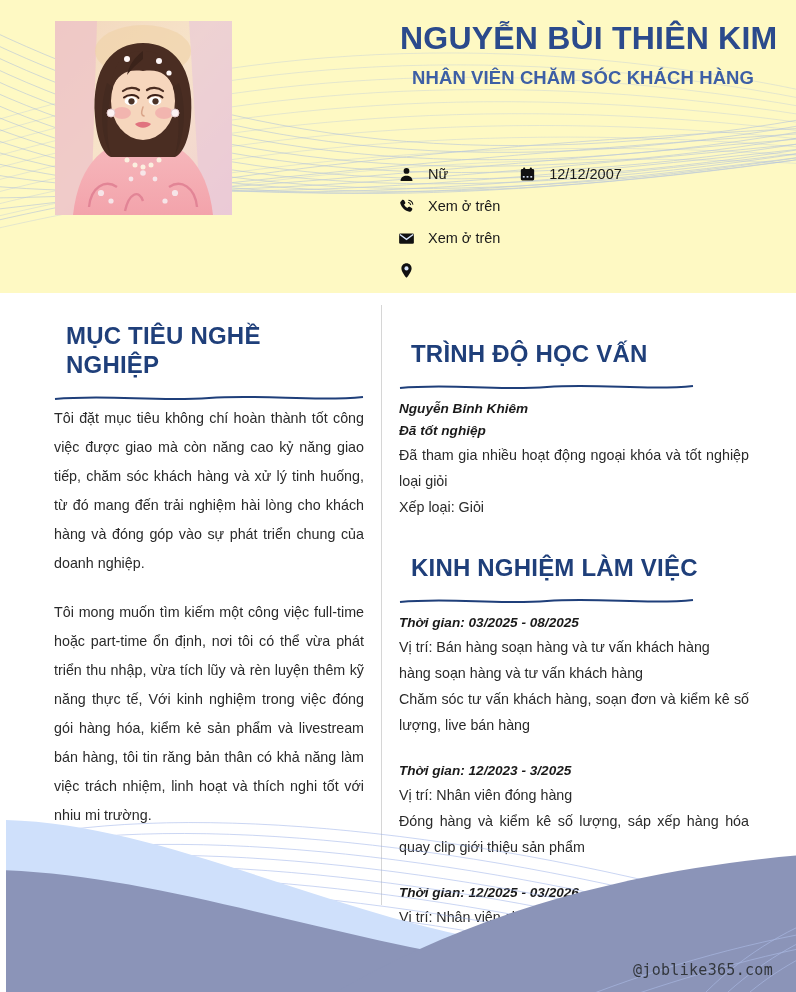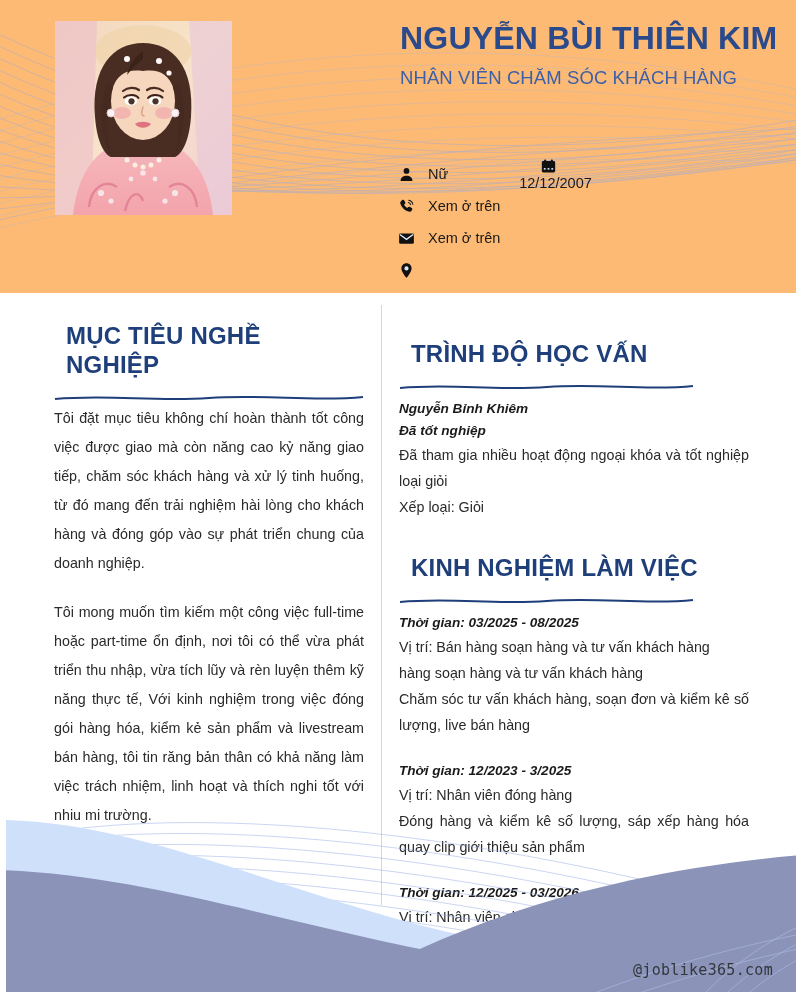--- a/index.html
+++ b/index.html
@@ -9,49 +9,49 @@
     background:#ffffff;
     font-family:"Liberation Sans", sans-serif;
     overflow:hidden;
     position:relative;
   }
   .page{position:relative;width:796px;height:992px;overflow:hidden;background:#fff;}
 
   
   .header{
     position:absolute;left:0;top:0;width:796px;height:293px;
-    background:#fdba74;
+    background:#fef9c3;
     overflow:hidden;
   }
   .header-waves{position:absolute;left:0;top:0;width:796px;height:293px;}
   .photo{
     position:absolute;left:55px;top:21px;width:177px;height:194px;
     overflow:hidden;background:#f3d7d2;
     z-index:3;
   }
   .photo svg{display:block;width:177px;height:194px;}
 
   .hdr-text{position:absolute;left:400px;top:16px;width:380px;z-index:3;}
   .cv-name{
     font-size:32px;line-height:1.42;font-weight:bold;
     color:#2b4a8c;letter-spacing:.2px;margin:0;
     font-family:"Liberation Sans", sans-serif;
   }
   .cv-role{
-    margin:6px 0 0 0;font-size:18.5px;font-weight:normal;
+    margin:6px 0 0 12px;font-size:18.5px;font-weight:bold;
     color:#3d5fa5;letter-spacing:.1px;
   }
 
   .contacts{position:absolute;left:398px;top:158px;width:390px;z-index:3;}
   .c-row{display:flex;align-items:center;height:32px;}
   .c-ico{width:30px;min-width:30px;display:flex;align-items:center;justify-content:flex-start;}
   .c-ico svg{display:block;}
   .c-txt{font-size:14.5px;color:#1a1a1a;white-space:nowrap;}
   .c-pair{display:flex;align-items:center;}
-  .c-pair.second{margin-left:71px;flex-direction:column;}
+  .c-pair.second{margin-left:71px;}
 
   
   .cols{position:absolute;left:0;top:293px;width:796px;height:640px;}
   .col-left{position:absolute;left:54px;top:17px;width:310px;}
   .col-right{position:absolute;left:399px;top:35px;width:350px;}
   .divider{
     position:absolute;left:381px;top:12px;width:1px;height:600px;
     background:#d6d6d6;
   }
 

